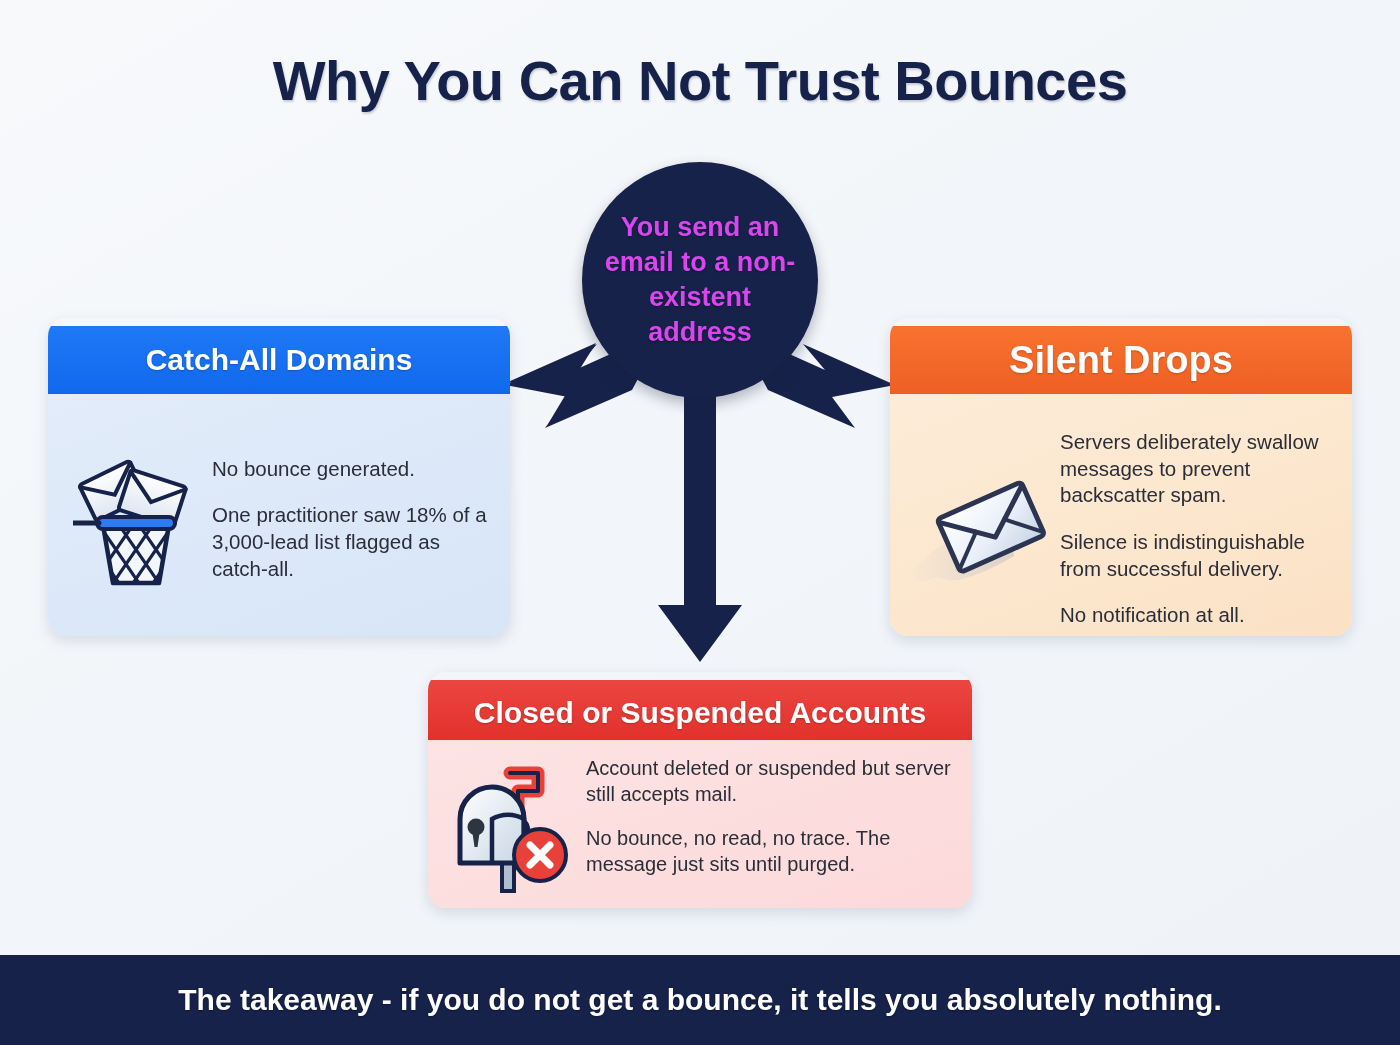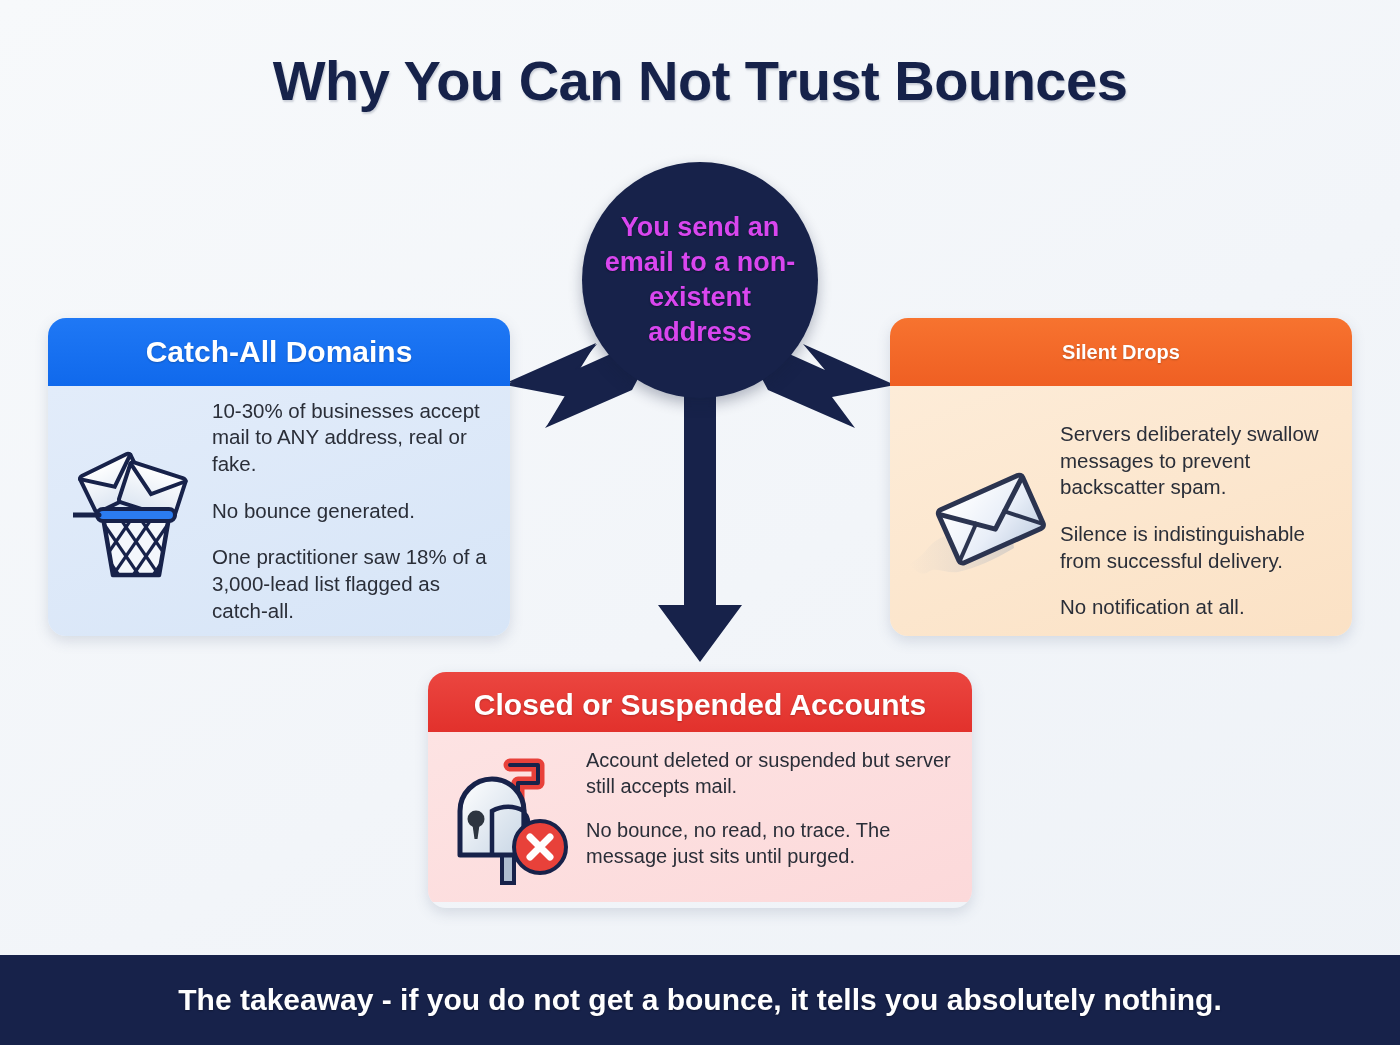--- a/index.html
+++ b/index.html
@@ -74,20 +74,21 @@
     border-radius: 18px;
     overflow: hidden;
     box-shadow: 0 5px 14px rgba(80,95,125,0.18);
     z-index: 3;
   }
   .card-header {
     text-align: center;
     color: #ffffff;
     font-weight: bold;
     text-shadow: 0 1px 2px rgba(0,0,0,0.22);
+    margin-top: 8px;
   }
   .card-body {
     display: flex;
     align-items: center;
     box-sizing: border-box;
   }
   .card-icon {
     flex: 0 0 auto;
     display: flex;
     align-items: center;
@@ -112,21 +113,21 @@
     height: 250px;
     background: linear-gradient(160deg, #e2ecfa 0%, #d7e5f7 100%);
     padding: 0 14px 0 18px;
   }
   #card-catchall .card-icon { width: 140px; }
   #card-catchall .card-text { padding-left: 6px; }
 
   
   #card-silent { left: 890px; top: 318px; width: 462px; height: 318px; }
   #card-silent .card-header {
-    height: 68px; line-height: 68px; font-size: 20px;
+    height: 68px; line-height: 68px; font-size: 38px;
     background: linear-gradient(180deg, #f7732f 0%, #ef5f23 100%);
   }
   #card-silent .card-body {
     height: 270px;
     background: linear-gradient(160deg, #fdecd8 0%, #fbe1c4 100%);
     padding: 0 16px 0 10px;
   }
   #card-silent .card-icon { width: 160px; }
   #card-silent .card-text { padding-left: 0px; }
 
@@ -230,21 +231,20 @@
               <path d="M 124 70 L 76 140"></path>
           </g>
           <path d="M 30 76 L 96 76 L 86 134 L 40 134 Z" fill="none" stroke="#17224a" stroke-width="4.5" stroke-linejoin="round"></path>
 
           <rect x="24" y="68" width="78" height="12" rx="6" fill="#2b7cf0" stroke="#17224a" stroke-width="4"></rect>
 
           <line x1="0" y1="74" x2="26" y2="74" stroke="#17224a" stroke-width="5" stroke-linecap="round"></line>
         </svg>
       </div>
       <div class="card-text">
-        <p>10-30% of businesses accept mail to ANY address, real or fake.</p>
         <p>No bounce generated.</p>
         <p>One practitioner saw 18% of a 3,000-lead list flagged as catch-all.</p>
       </div>
     </div>
   </div>
 
   <div class="card" id="card-silent">
     <div class="card-header">Silent Drops</div>
     <div class="card-body">
       <div class="card-icon">

